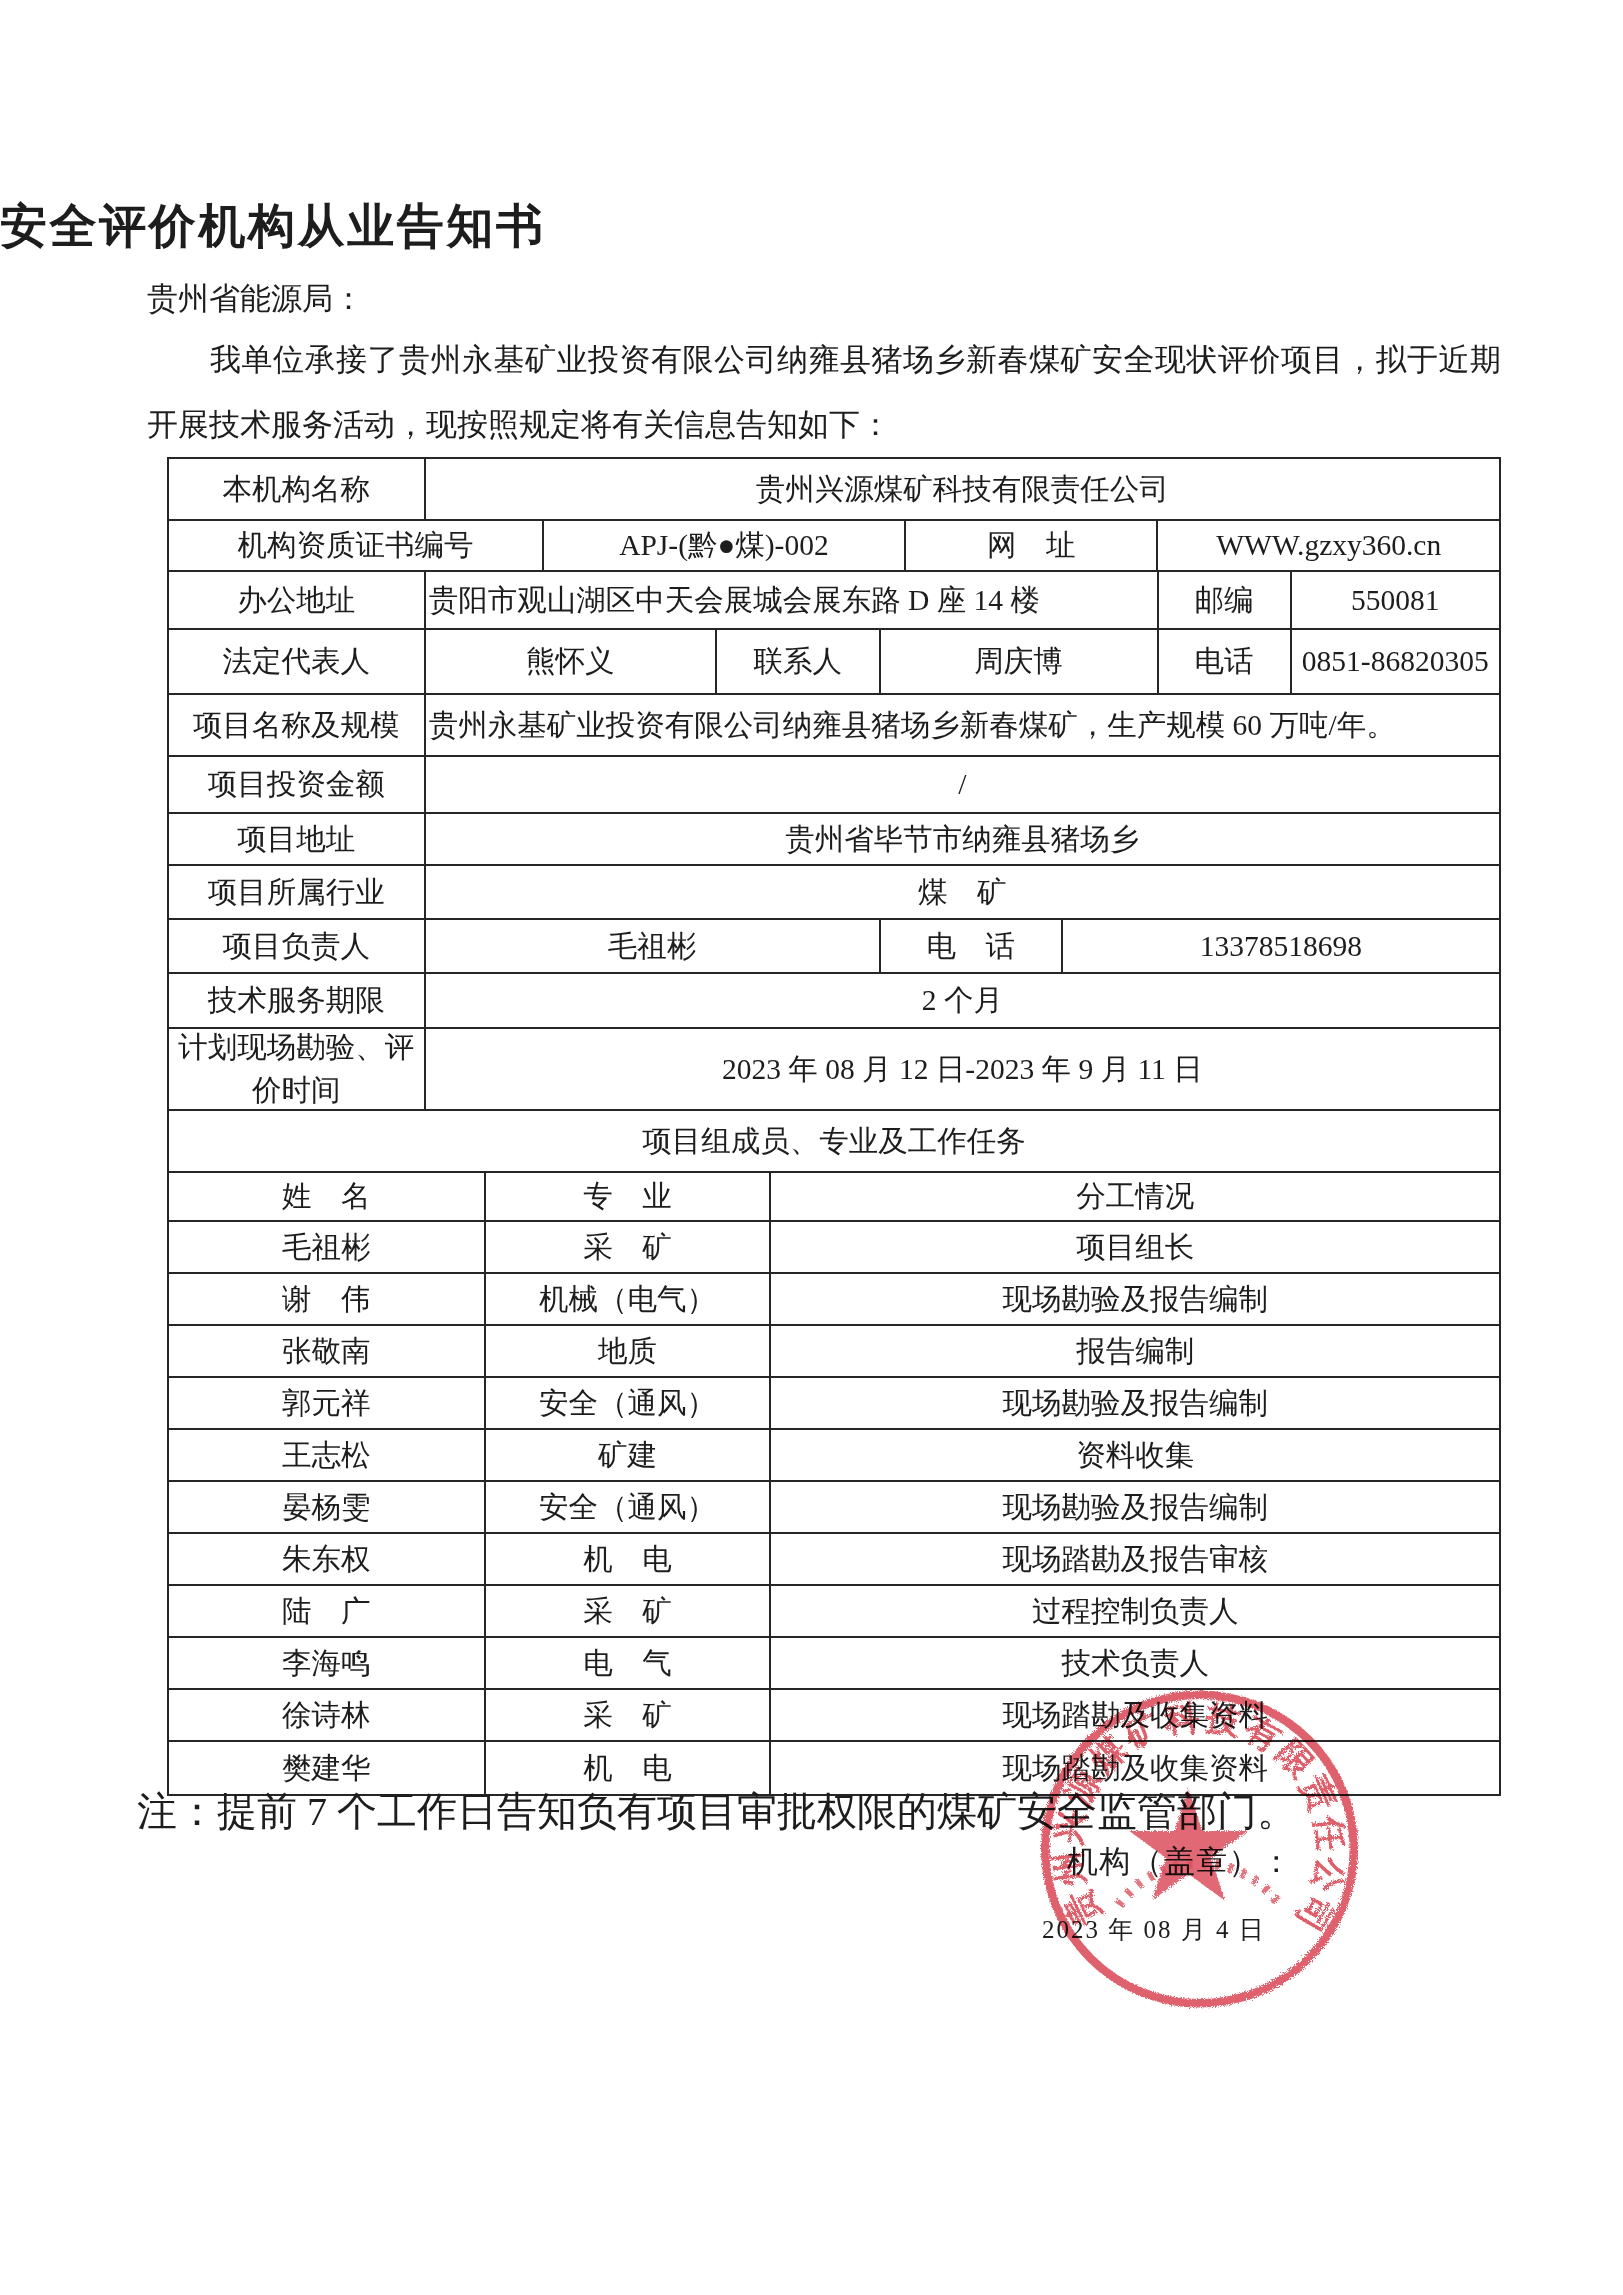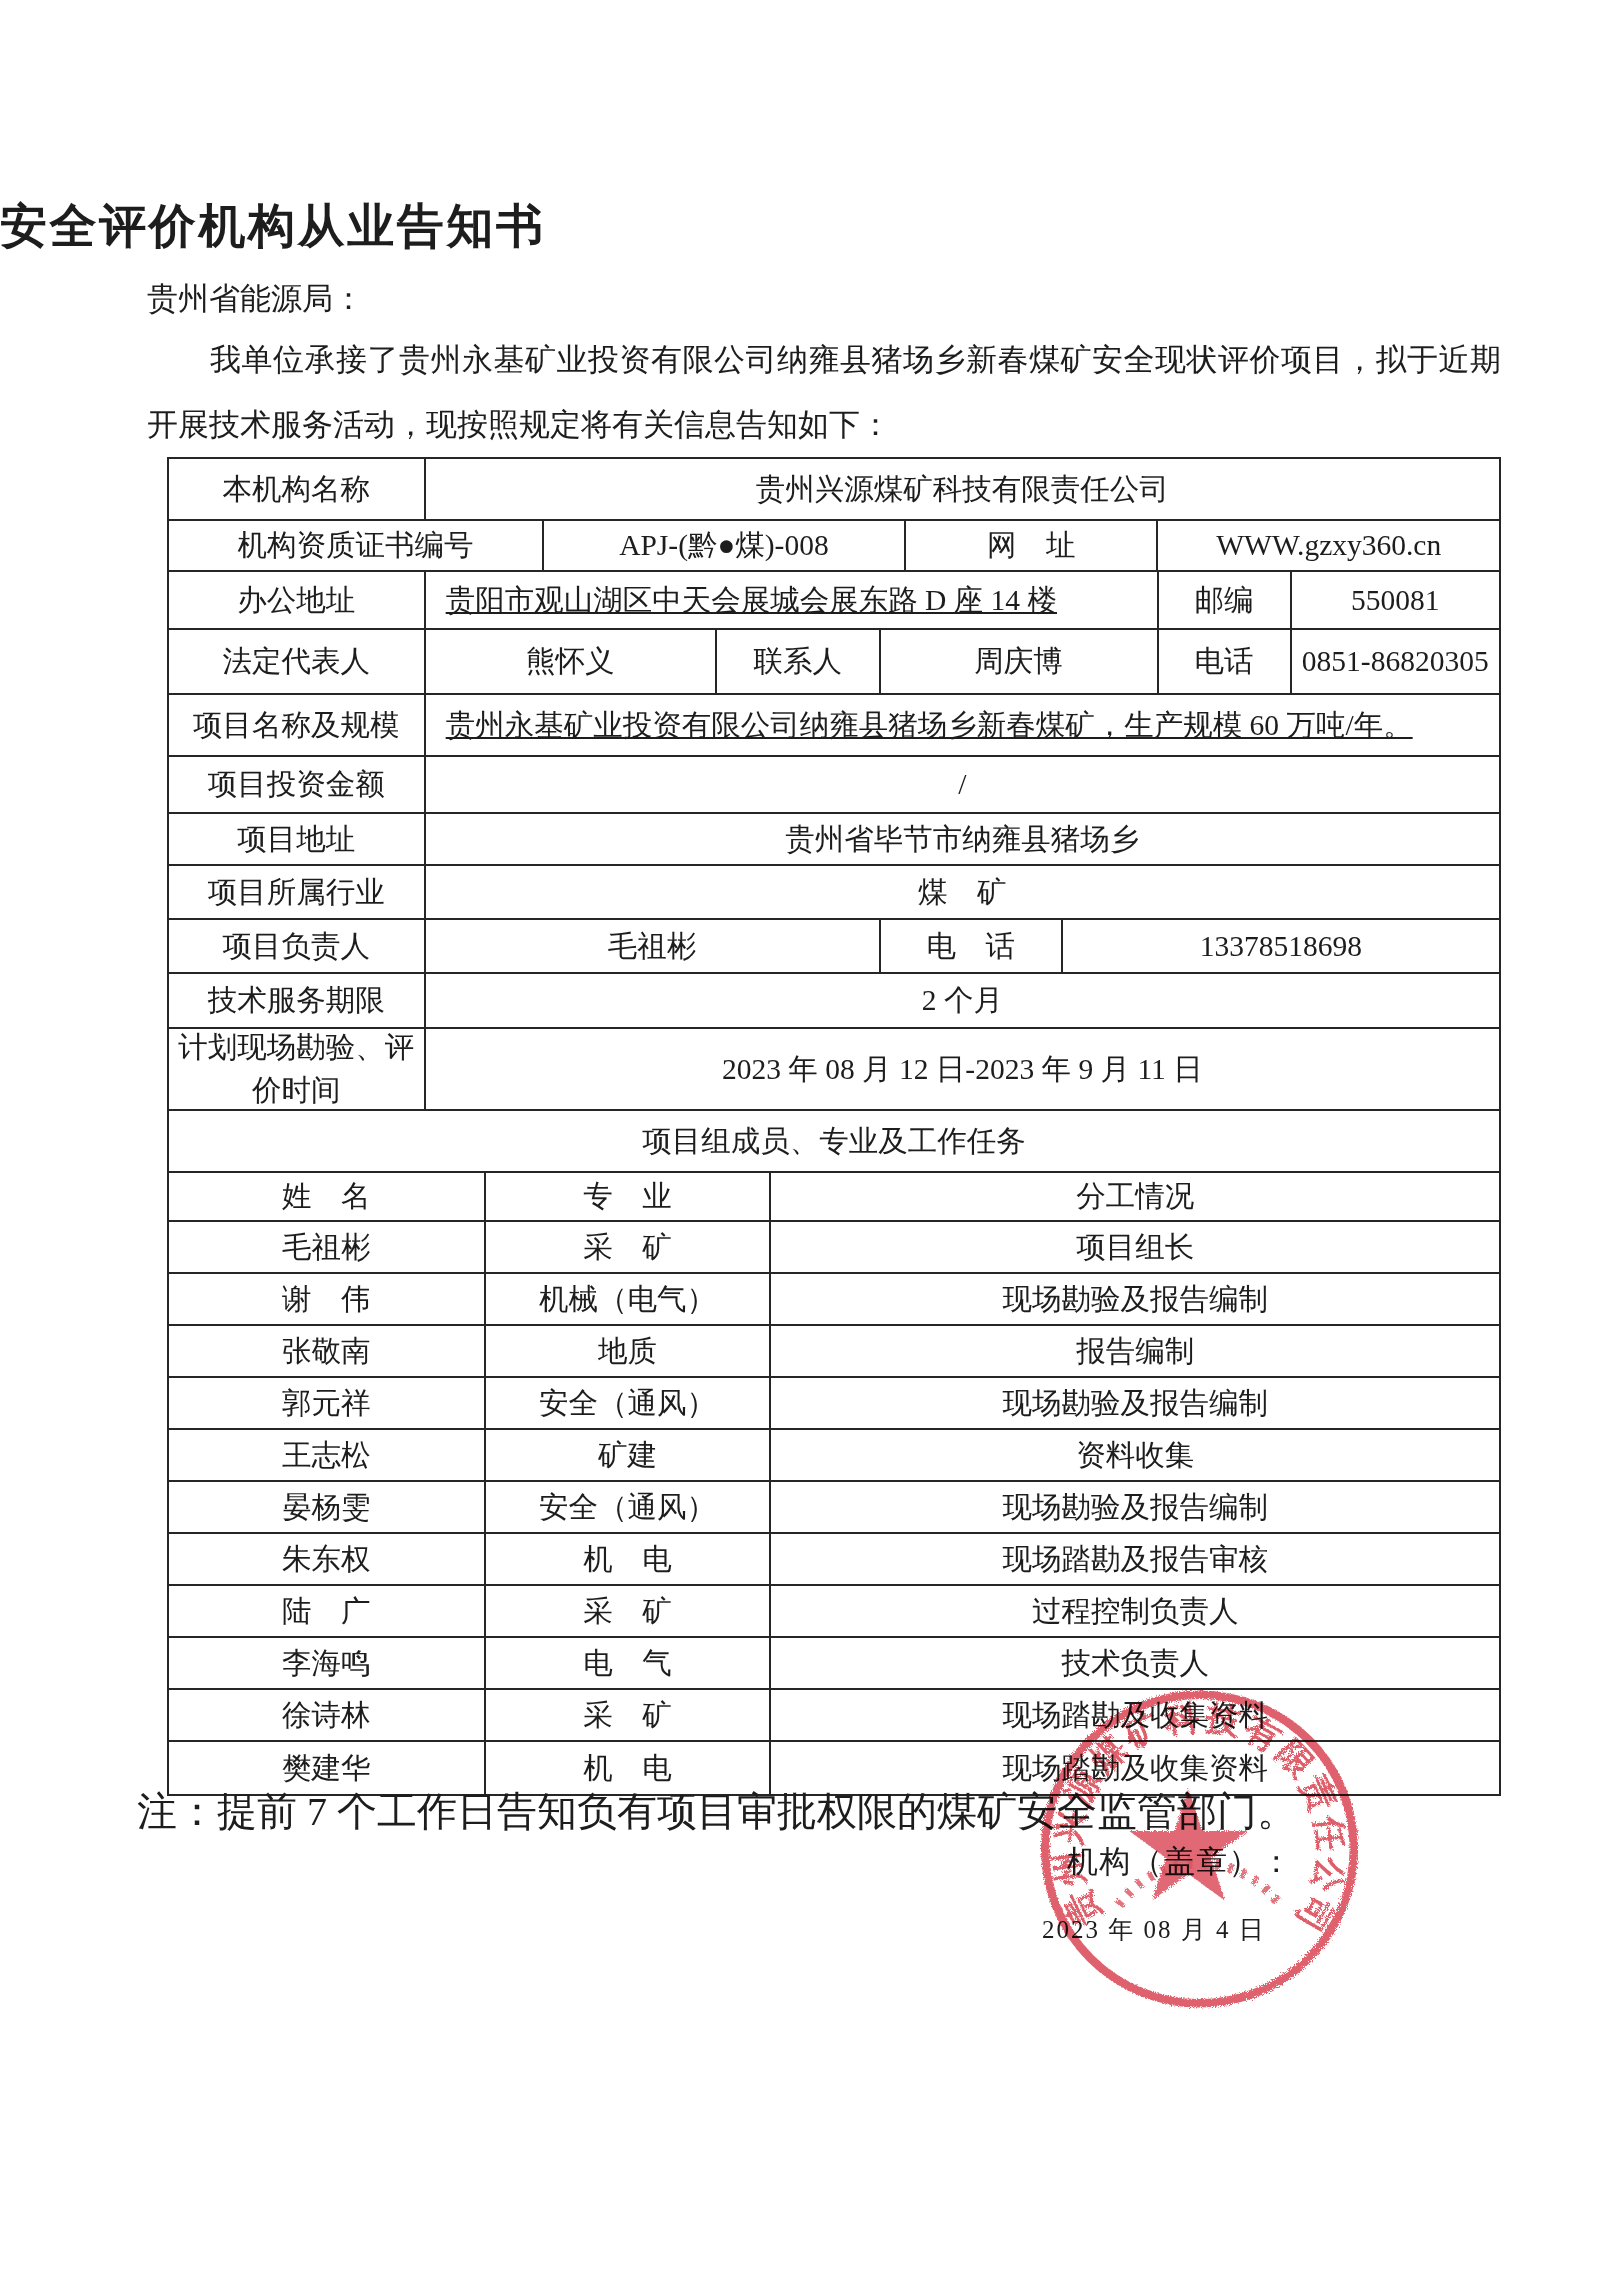--- a/index.html
+++ b/index.html
@@ -29,21 +29,21 @@
   }
   .t-row{display:flex;align-items:stretch;border-bottom:2px solid #262626;box-sizing:border-box;}
   .t-row:last-child{border-bottom:none;}
   .t-cell{
     border-right:2px solid #262626;box-sizing:border-box;
     display:flex;align-items:center;justify-content:center;
     text-align:center;line-height:1.3;padding:1.3px 6.5px;
     overflow:hidden;
   }
   .t-cell:last-child{border-right:none;}
-  .t-cell.left{justify-content:flex-start;text-align:left;padding-left:20px;text-decoration:underline;}
+  .t-cell.left{justify-content:flex-start;text-align:left;padding-left:3px;}
   .note{
     position:absolute;left:137px;top:1784px;font-size:40px;
   }
   .sign-label{
     position:absolute;left:1067px;top:1841px;font-size:31px;letter-spacing:1.3px;
   }
   .sign-date{
     position:absolute;left:1042px;top:1913px;font-size:25px;letter-spacing:2px;
   }
   .seal{
@@ -62,21 +62,21 @@
 
   <div class="tbl">
 
     <div class="t-row" style="height:62px;">
       <div class="t-cell" style="width:19.3%">本机构名称</div>
       <div class="t-cell" style="width:80.7%">贵州兴源煤矿科技有限责任公司</div>
     </div>
 
     <div class="t-row" style="height:51px;">
       <div class="t-cell" style="width:28.2%">机构资质证书编号</div>
-      <div class="t-cell" style="width:27.2%">APJ-(黔●煤)-008</div>
+      <div class="t-cell" style="width:27.2%">APJ-(黔●煤)-002</div>
       <div class="t-cell" style="width:19.0%">网　址</div>
       <div class="t-cell" style="width:25.6%">WWW.gzxy360.cn</div>
     </div>
 
     <div class="t-row" style="height:58px;">
       <div class="t-cell" style="width:19.3%">办公地址</div>
       <div class="t-cell left" style="width:55.1%">贵阳市观山湖区中天会展城会展东路 D 座 14 楼</div>
       <div class="t-cell" style="width:10.0%">邮编</div>
       <div class="t-cell" style="width:15.6%">550081</div>
     </div>

